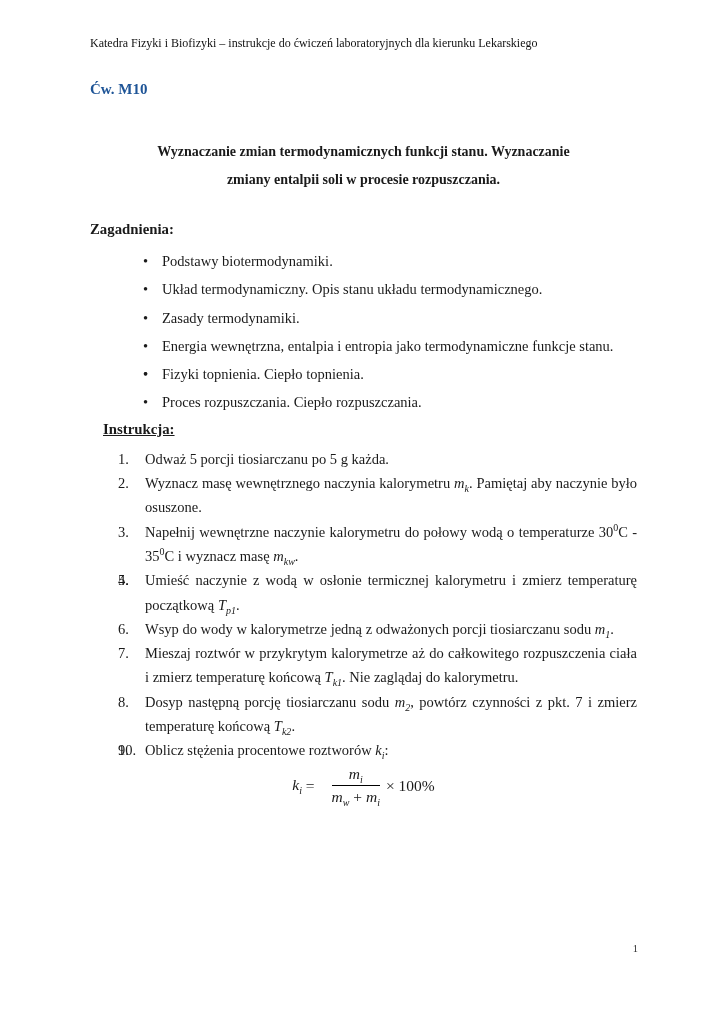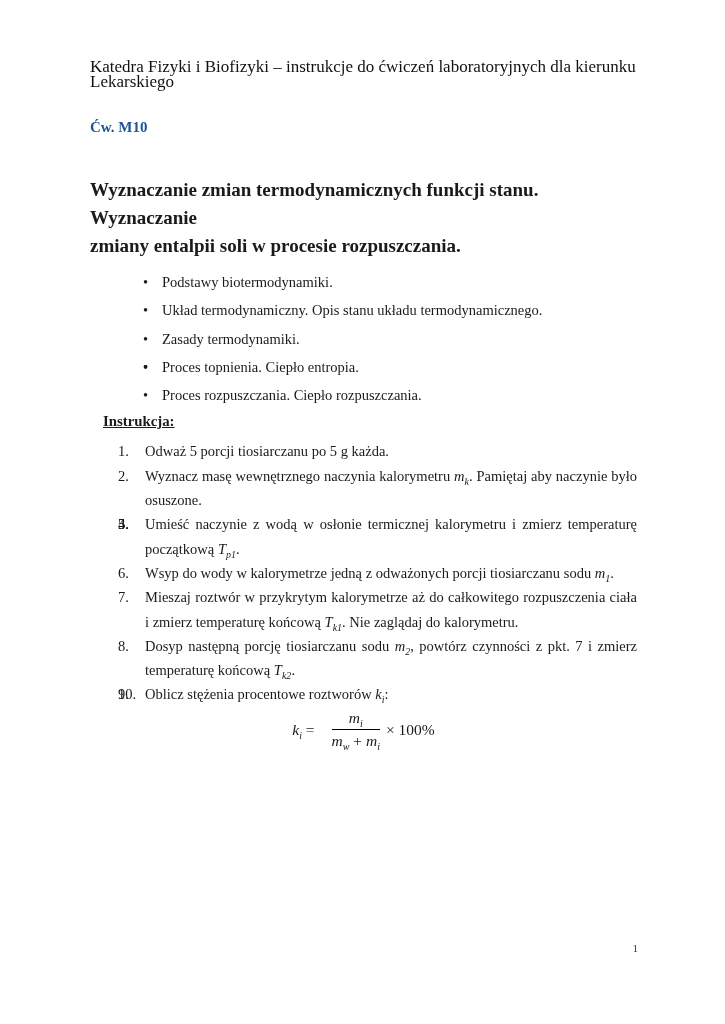--- a/index.html
+++ b/index.html
@@ -9,35 +9,35 @@
     height: 1024px;
     margin: 0 auto;
     background: #ffffff;
     box-sizing: border-box;
     padding: 36px 88px 0 90px;
     font-family: "Liberation Serif", "DejaVu Serif", serif;
     color: #1a1a1a;
     overflow: hidden;
   }
   .doc-header {
-    font-size: 17px;
+    font-size: 12px;
     line-height: 15px;
     color: #111;
-    margin-top: 23px;
   }
   .cw-heading {
     margin-top: 31px;
     font-size: 15px;
     font-weight: bold;
     line-height: 19px;
   }
   .doc-title {
     margin-top: 39px;
+    text-align: center;
     font-weight: bold;
-    font-size: 19px;
+    font-size: 14px;
     line-height: 28px;
   }
   .section-heading {
     margin-top: 25px;
     font-weight: bold;
     font-size: 14.8px;
     line-height: 20px;
   }
   .section-heading.instr {
     margin-top: 2px;
@@ -117,37 +117,38 @@
 
   <div class="doc-header">Katedra Fizyki i Biofizyki – instrukcje do ćwiczeń laboratoryjnych dla kierunku Lekarskiego</div>
 
   <div class="cw-heading" style="color:#1F5597;margin-top:29px;">Ćw. M10</div>
 
   <div class="doc-title">
     <div>Wyznaczanie zmian termodynamicznych funkcji stanu. Wyznaczanie</div>
     <div>zmiany entalpii soli w procesie rozpuszczania.</div>
   </div>
 
+  <div class="section-heading">Zagadnienia:</div>
 
   <ul class="topics">
     <li><span class="bullet">•</span><span class="li-text">Podstawy biotermodynamiki.</span></li>
     <li><span class="bullet">•</span><span class="li-text">Układ termodynamiczny. Opis stanu układu termodynamicznego.</span></li>
     <li><span class="bullet">•</span><span class="li-text">Zasady termodynamiki.</span></li>
-    <li class="justify"><span class="bullet">•</span></li>
+    <li class="justify"><span class="bullet">•</span><span class="li-text">Energia wewnętrzna, entalpia i entropia jako termodynamiczne funkcje stanu.</span></li>
     <li><span class="bullet">•</span></li>
-    <li><span class="bullet">•</span><span class="li-text">Proces topnienia. Ciepło entropia.</span></li>
+    <li><span class="bullet">•</span><span class="li-text">Fizyki topnienia. Ciepło topnienia.</span></li>
     <li><span class="bullet">•</span><span class="li-text">Proces rozpuszczania. Ciepło rozpuszczania.</span></li>
   </ul>
 
   <div class="section-heading instr">Instrukcja:</div>
 
   <ol class="instructions">
     <li><span class="num">1.</span><span class="li-text">Odważ 5 porcji tiosiarczanu po 5 g każda.</span></li>
     <li class="justify"><span class="num">2.</span><span class="li-text">Wyznacz masę wewnętrznego naczynia kalorymetru <i>m<sub>k</sub></i>. Pamiętaj aby naczynie było osuszone.</span></li>
-    <li class="justify"><span class="num">3.</span></li>
+    <li class="justify"><span class="num">3.</span><span class="li-text">Napełnij wewnętrzne naczynie kalorymetru do połowy wodą o temperaturze 30<sup>0</sup>C - 35<sup>0</sup>C i wyznacz masę <i>m<sub>kw</sub></i>.</span></li>
     <li><span class="num">4.</span></li>
     <li class="justify"><span class="num">5.</span><span class="li-text">Umieść naczynie z wodą w osłonie termicznej kalorymetru i zmierz temperaturę początkową <i>T<sub>p1</sub></i>.</span></li>
     <li><span class="num">6.</span><span class="li-text">Wsyp do wody w kalorymetrze jedną z odważonych porcji tiosiarczanu sodu <i>m<sub>1</sub></i>.</span></li>
     <li class="justify"><span class="num">7.</span><span class="li-text">Mieszaj roztwór w przykrytym kalorymetrze aż do całkowitego rozpuszczenia ciała i zmierz temperaturę końcową <i>T<sub>k1</sub></i>. Nie zaglądaj do kalorymetru.</span></li>
     <li class="justify"><span class="num">8.</span><span class="li-text">Dosyp następną porcję tiosiarczanu sodu <i>m<sub>2</sub></i>, powtórz czynności z pkt. 7 i zmierz temperaturę końcową <i>T<sub>k2</sub></i>.</span></li>
     <li class="justify"><span class="num">9.</span></li>
     <li><span class="num">10.</span><span class="li-text">Oblicz stężenia procentowe roztworów <i>k<sub>i</sub></i>:</span></li>
   </ol>
 
   <div class="formula">

